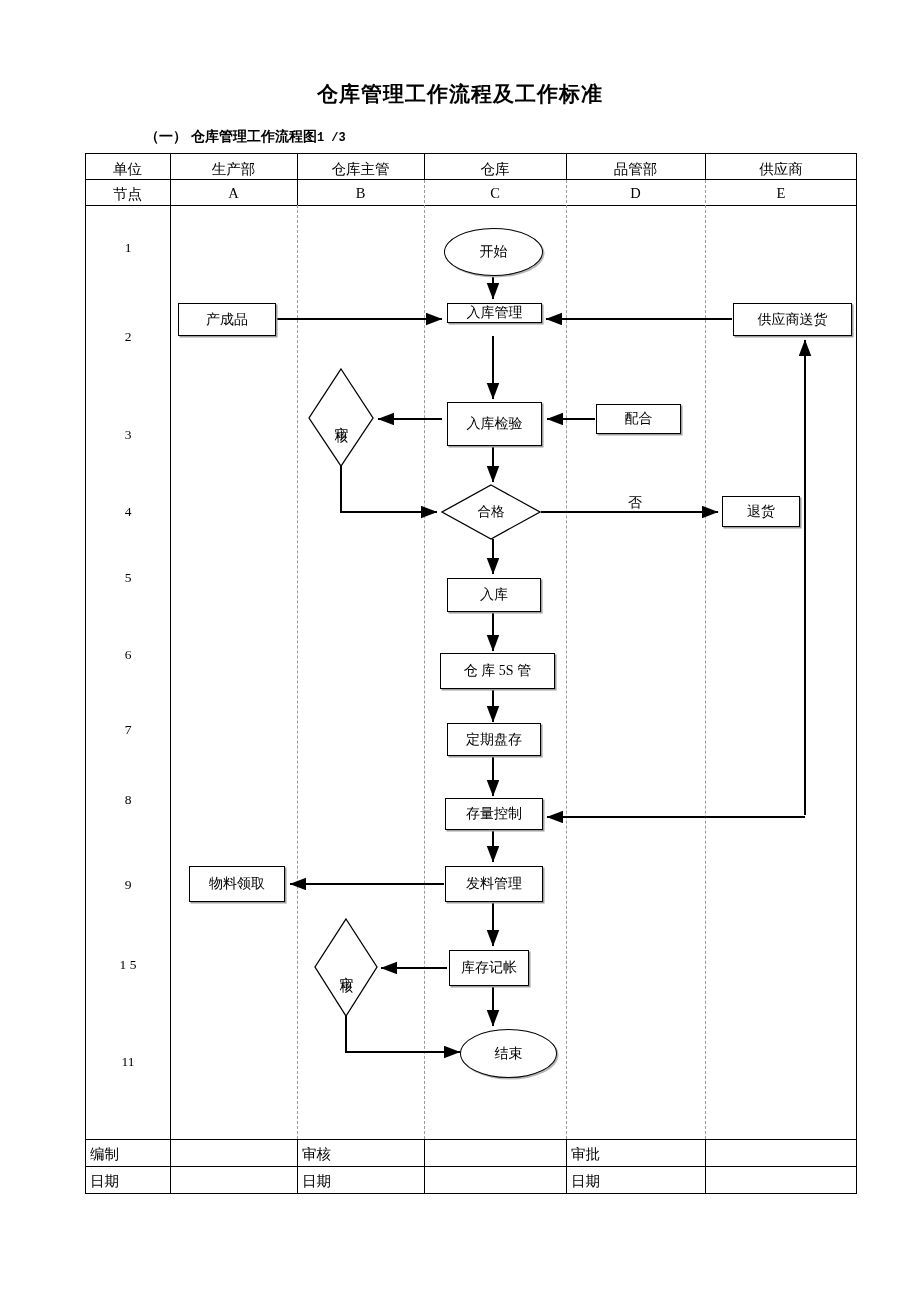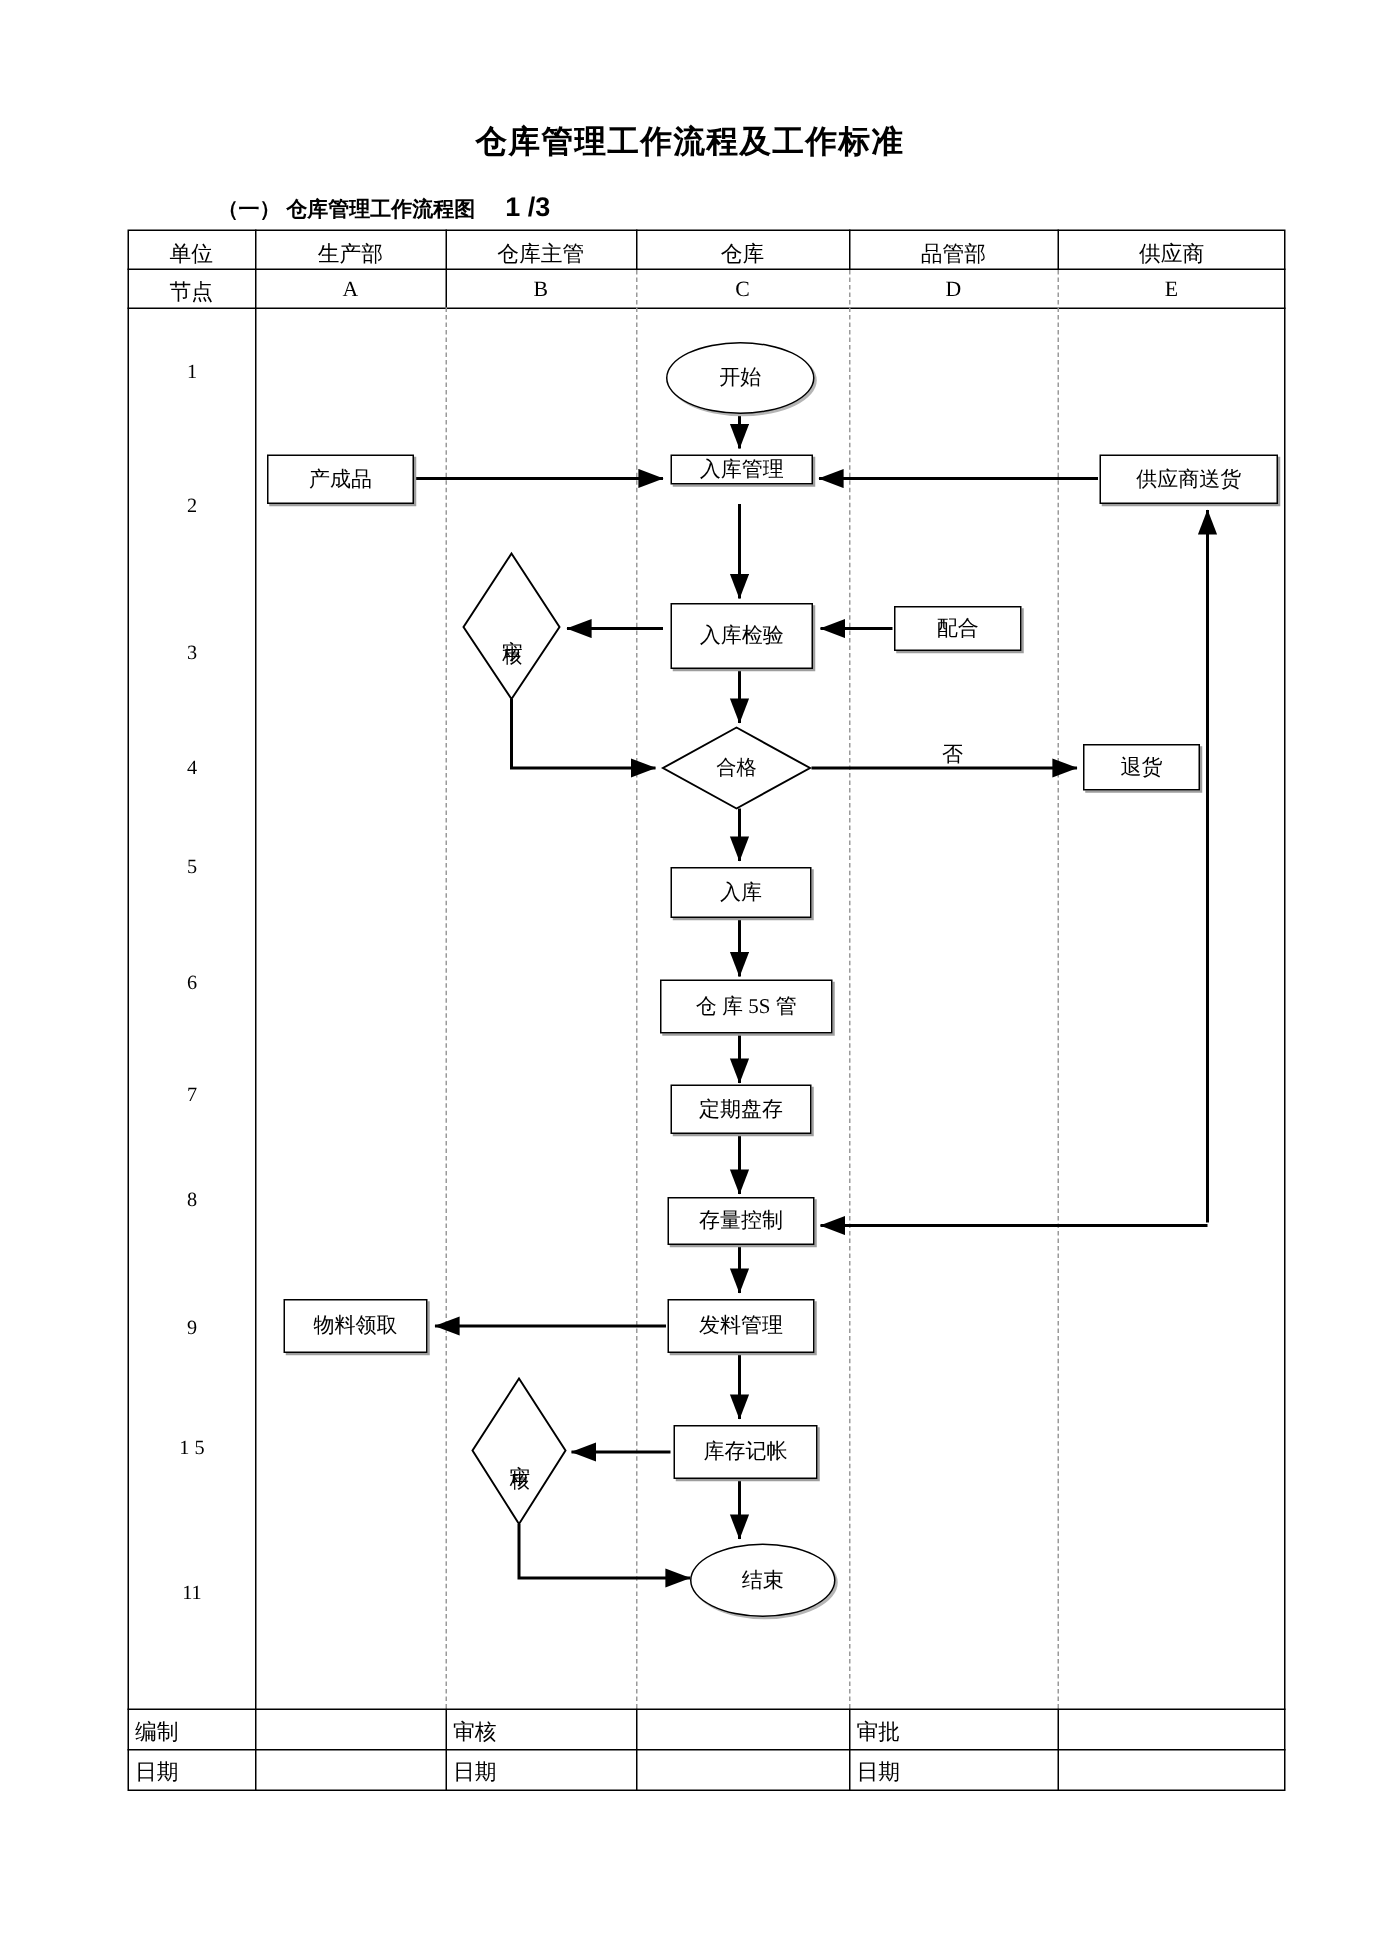--- a/index.html
+++ b/index.html
@@ -7,21 +7,21 @@
        font-family:"Liberation Serif","DejaVu Serif",serif;color:#000;}
   #page{position:absolute;left:0;top:0;width:920px;height:1302px;overflow:hidden;}
 
   
   #doc-title{position:absolute;left:0;top:80px;width:920px;text-align:center;
              font-family:"Liberation Sans","DejaVu Sans",sans-serif;
              font-weight:bold;font-size:21px;letter-spacing:1px;}
   #subtitle{position:absolute;left:145px;top:128px;
             font-family:"Liberation Sans","DejaVu Sans",sans-serif;
             font-weight:bold;font-size:14px;white-space:nowrap;}
-  #subtitle .pg{font-family:Liberation Sans, sans-serif;font-size:18px;font-weight:bold;padding-left:20px;}
+  #subtitle .pg{font-family:Liberation Mono, monospace;font-size:12px;font-weight:bold;}
 
   
   #tbl{position:absolute;left:85px;top:153px;width:772px;height:1041px;
        border:1px solid #000;box-sizing:border-box;}
   .hline{position:absolute;left:85px;width:772px;height:0;border-top:1px solid #000;}
   .vline-solid{position:absolute;width:0;border-left:1px solid #000;}
   .vline-dash{position:absolute;width:0;border-left:1px dashed #9a9a9a;}
 
   .cellText{position:absolute;font-size:14.5px;text-align:center;
             font-family:"Liberation Serif","DejaVu Serif",serif;}
@@ -233,21 +233,21 @@
   </div>
 
   <div class="box" style="left:445px;top:866px;width:98px;height:36px">
     <span>发料管理</span>
   </div>
 
   <div class="dia" style="left:315px;top:919px;width:62px;height:97px">
     <span class="txt" style="writing-mode:vertical-rl;text-orientation:upright;letter-spacing:2px">审核</span>
   </div>
 
-  <div class="box" style="left:449px;top:950px;width:96px;height:36px">
+  <div class="box" style="left:449px;top:950px;width:80px;height:36px">
     <span>库存记帐</span>
   </div>
 
   <div class="ell" style="left:460px;top:1029px;width:95px;height:47px">
     <span>结束</span>
   </div>
 
 </div>
 
 </body></html>

